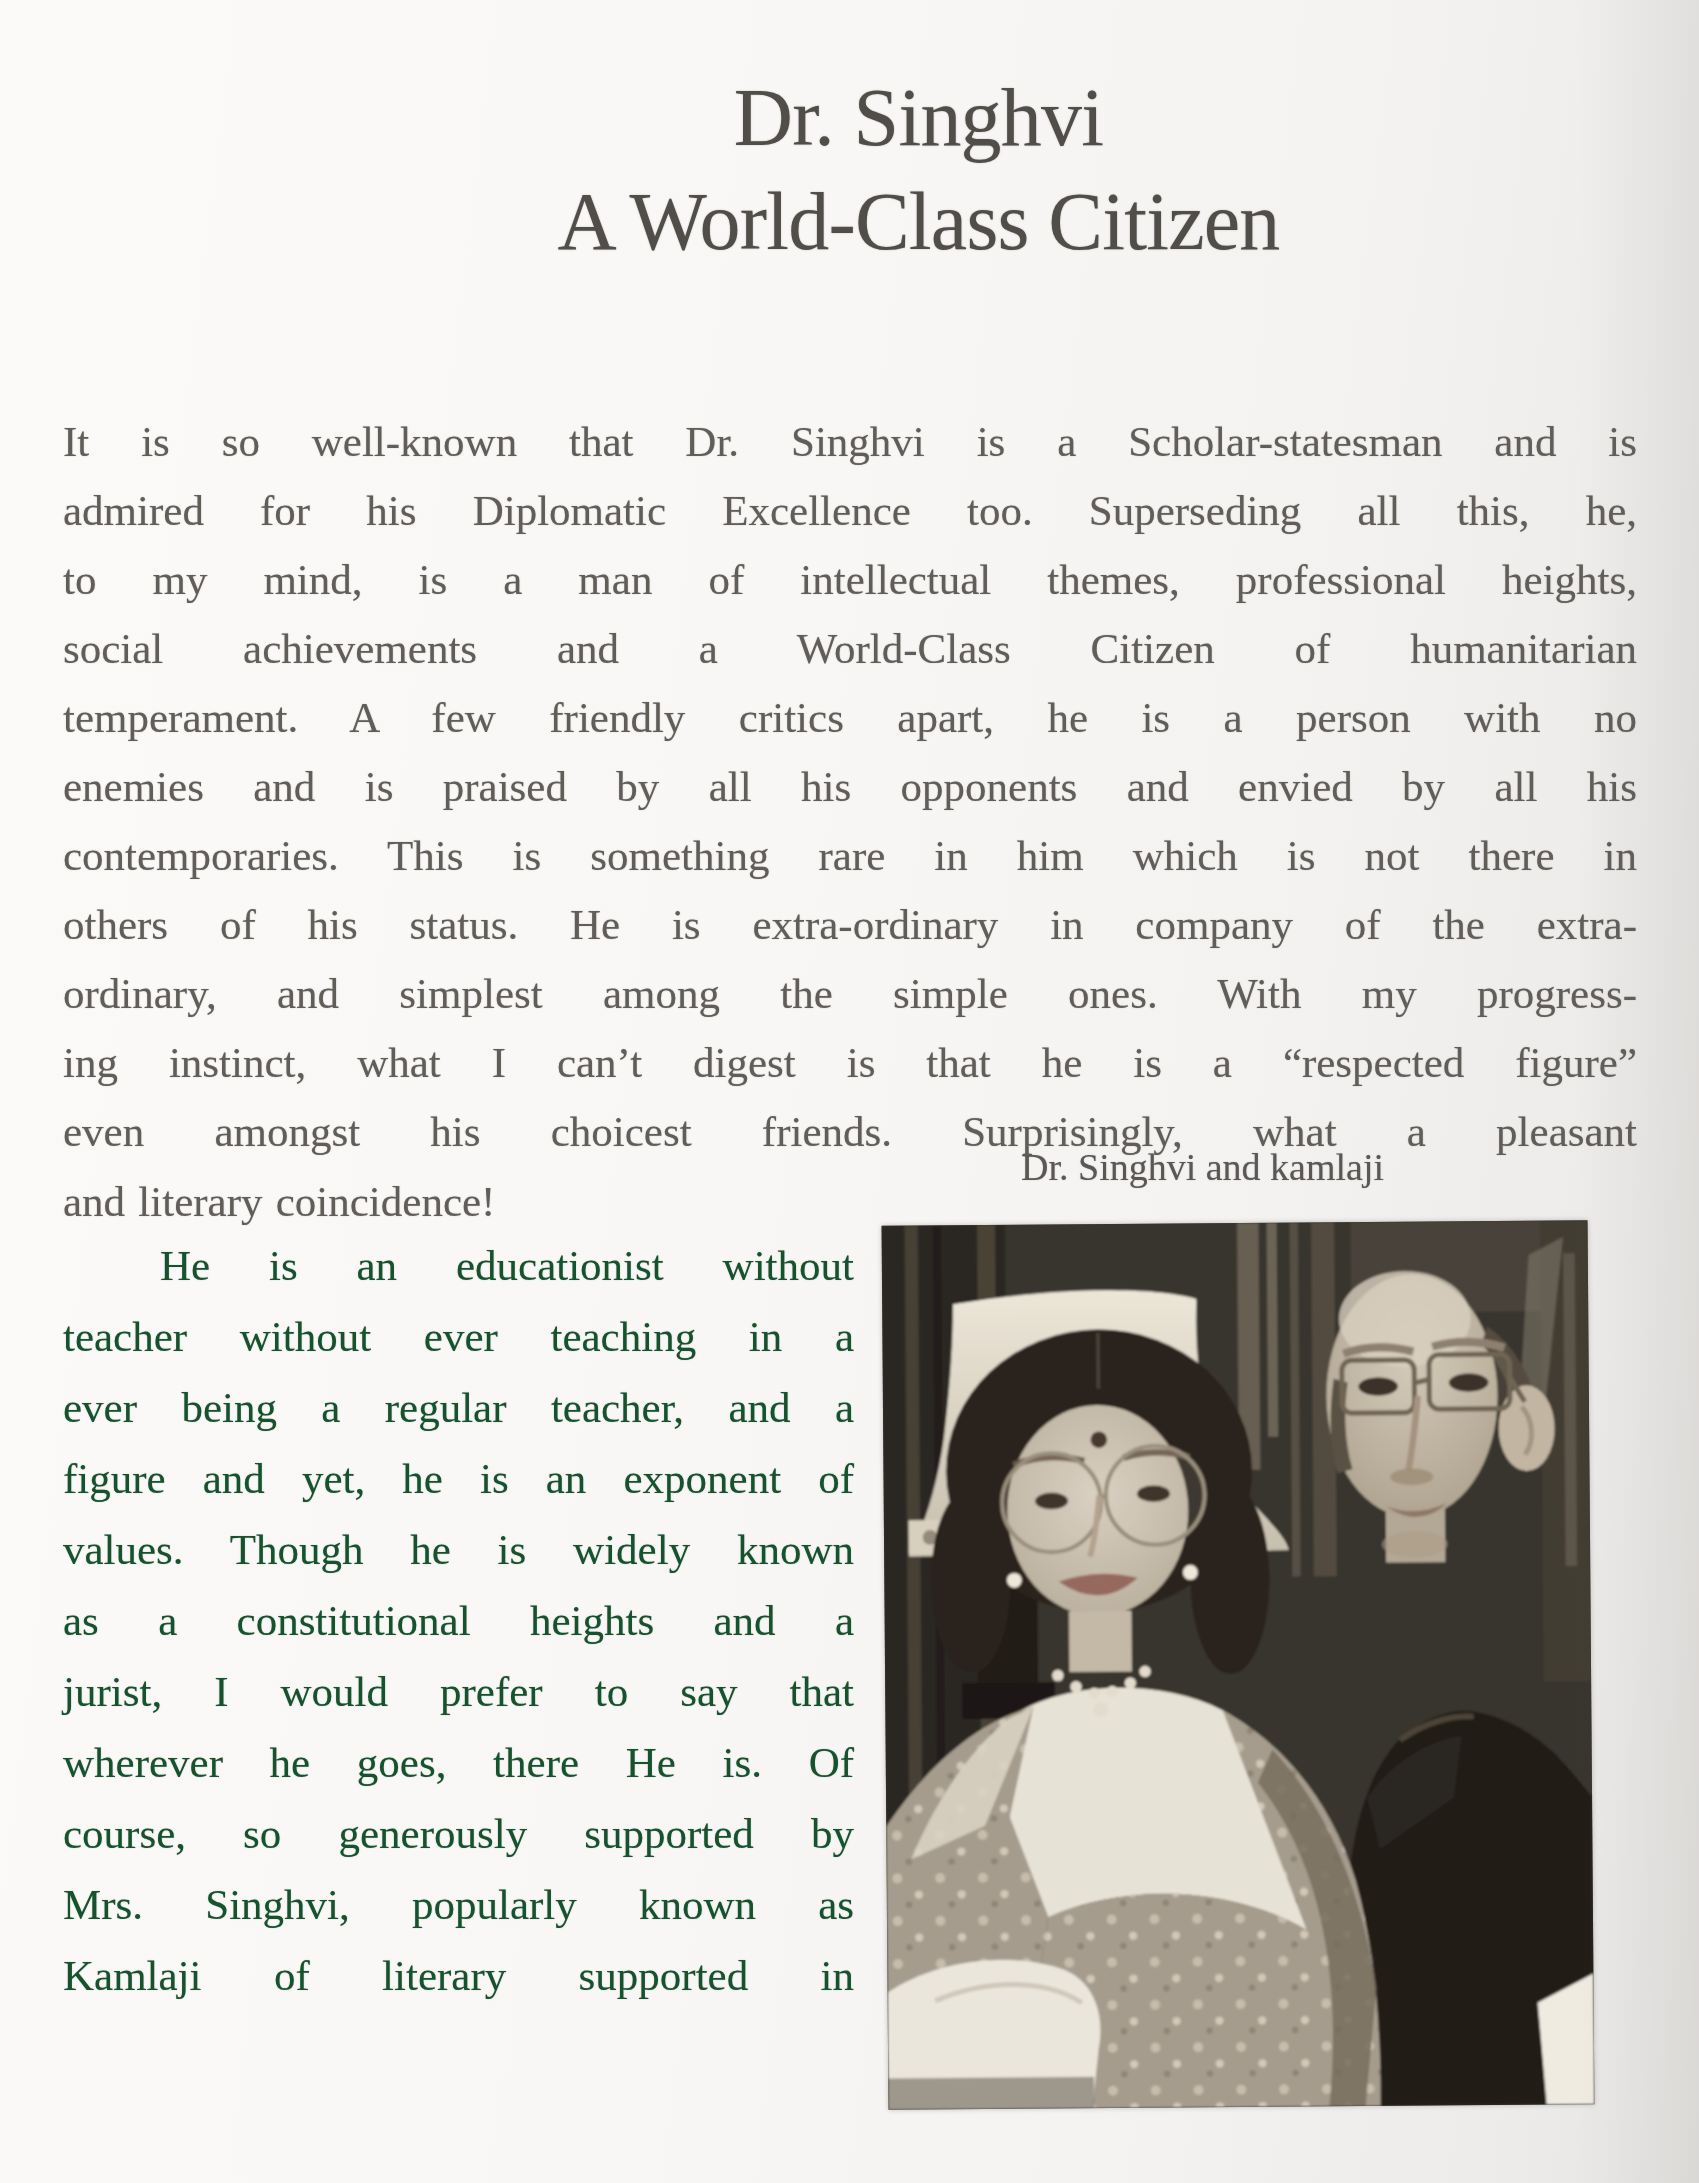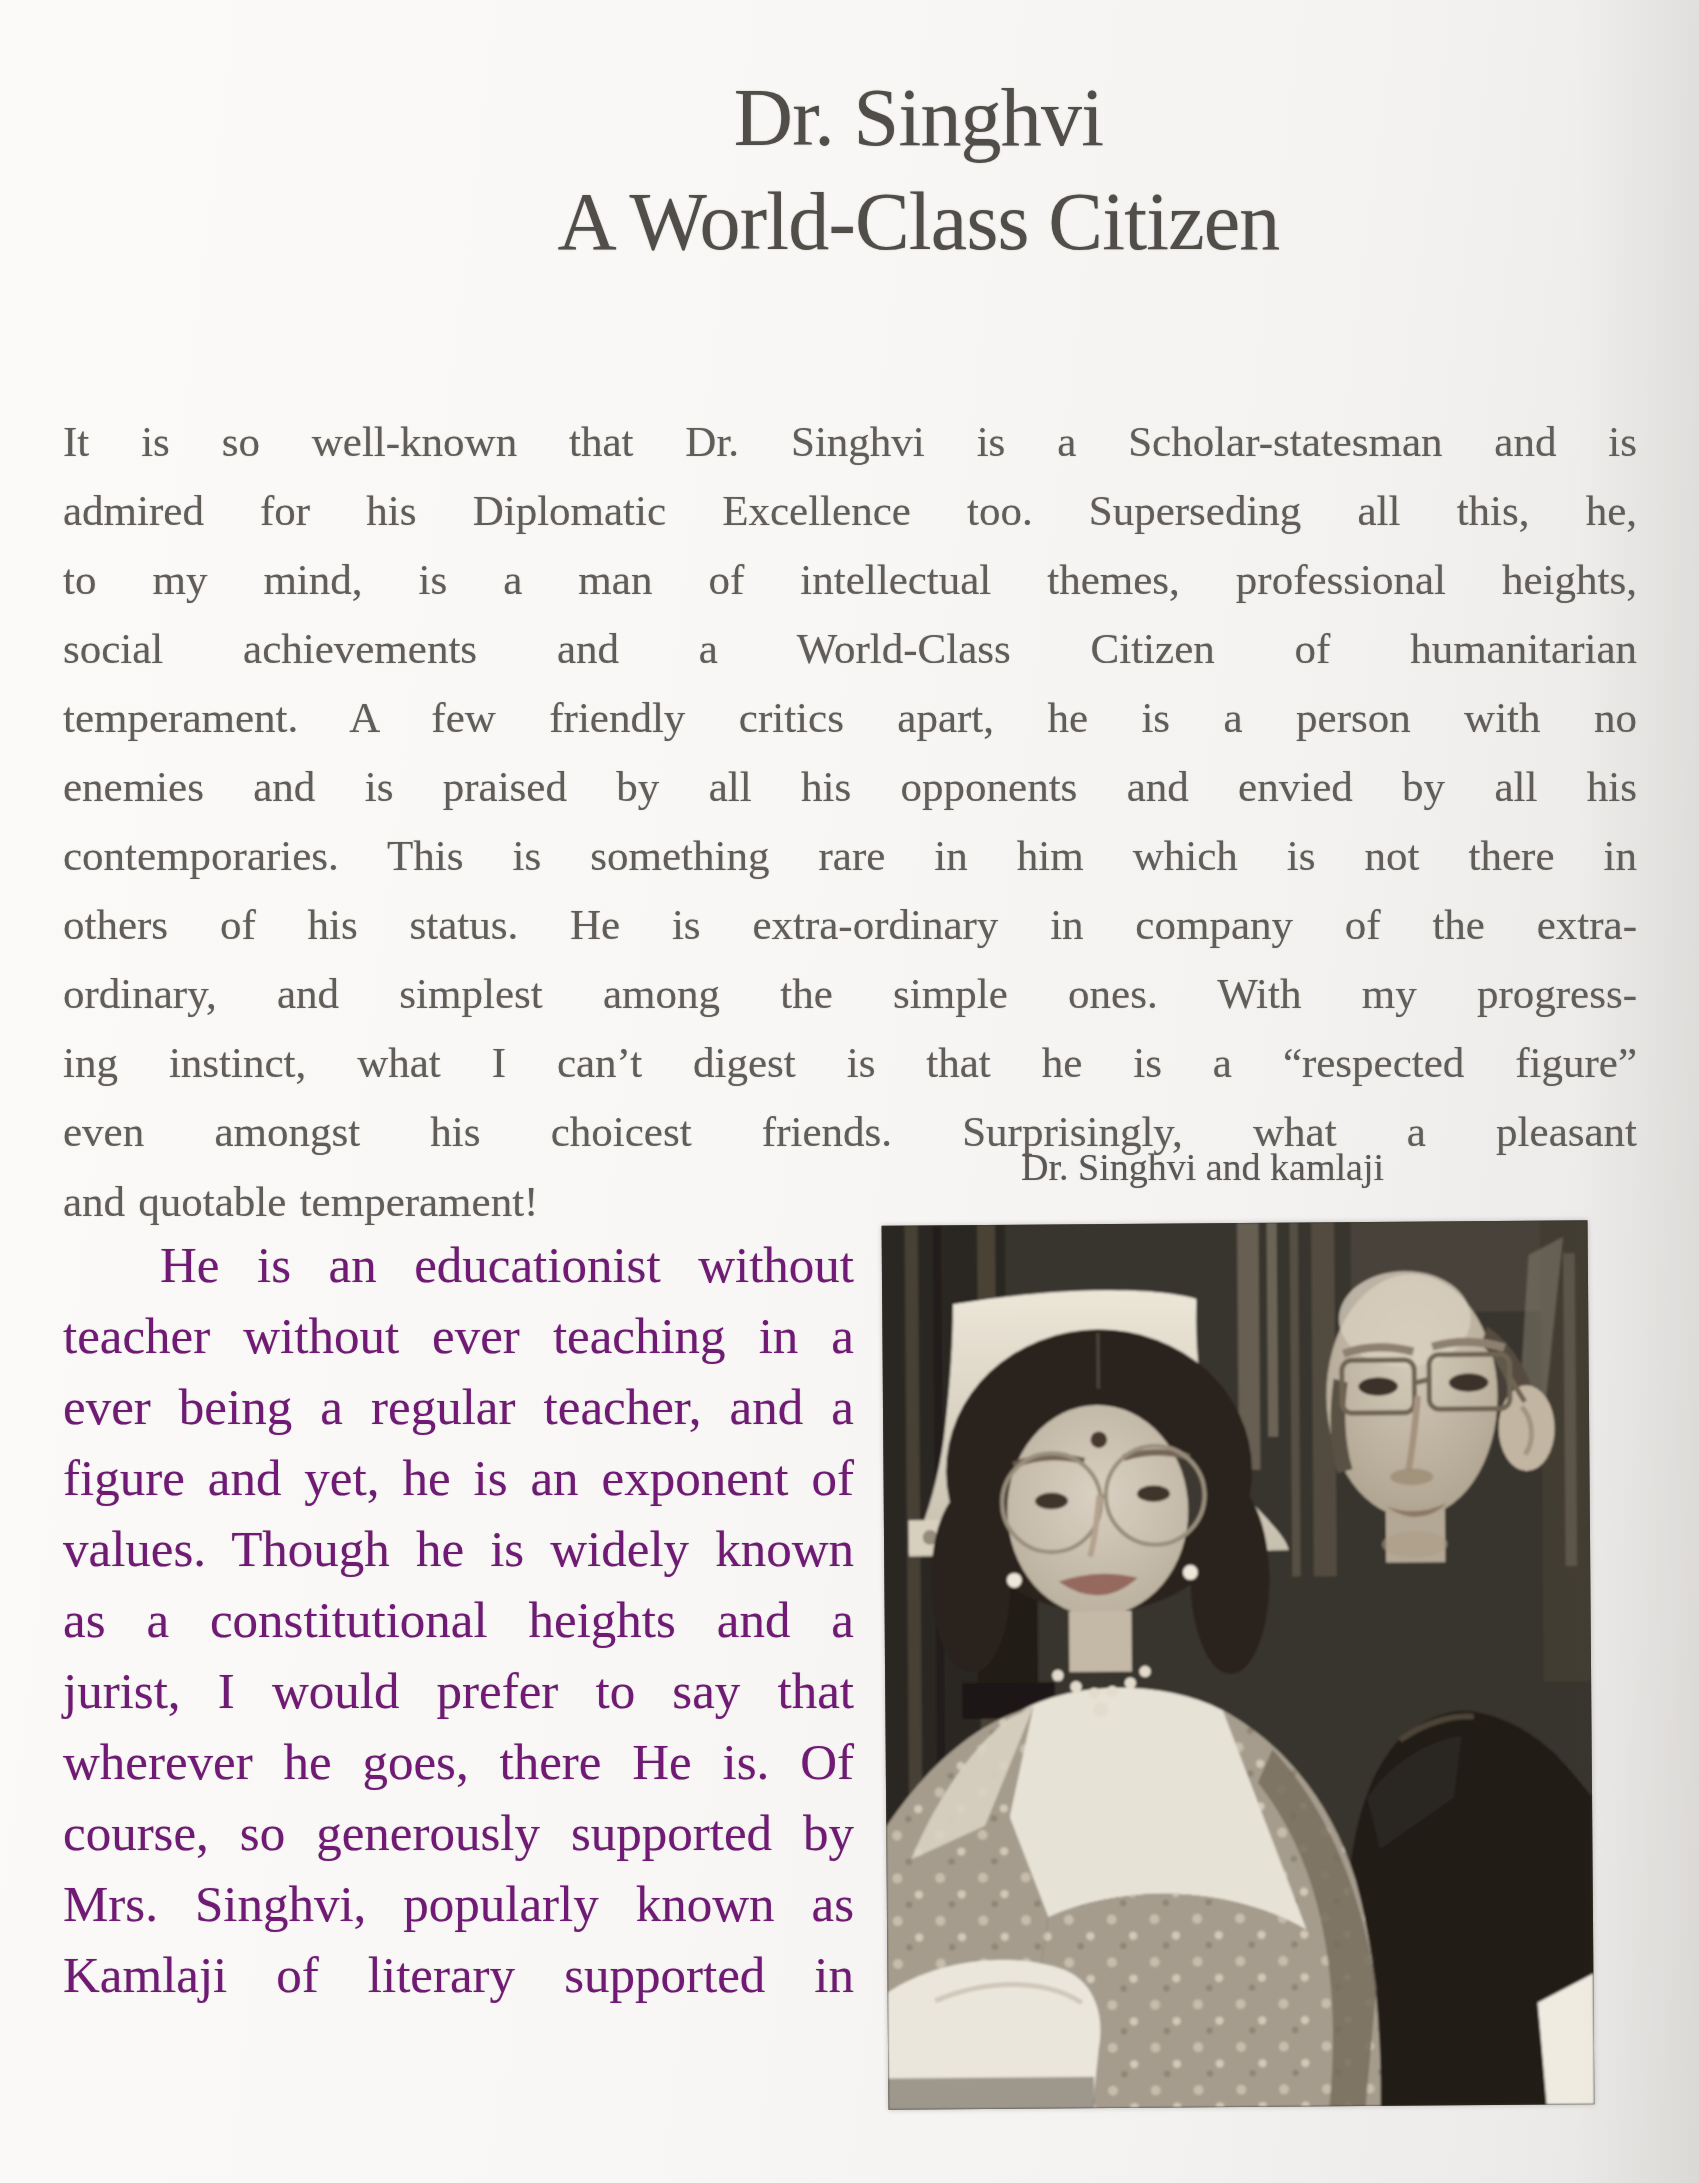--- a/index.html
+++ b/index.html
@@ -30,22 +30,22 @@
   }
   .para1 .line{ text-align:justify; text-align-last:justify; }
   .para1 .line-short{ text-align:left; text-align-last:left; }
   .caption{
     position:absolute; left:1021px; top:1144px;
     font-size:38px; line-height:46px; color:#5a5754;
     text-shadow:0 0 1.2px rgba(90,87,84,.45);
   }
   .para2wrap{
     position:absolute; left:63px; top:1230px; width:1528px;
-    font-size:51px; line-height:71px;
-    color:#701a75; word-spacing:2.5px;
+    font-size:43px; line-height:71px;
+    color:#14532d; word-spacing:2.5px;
     text-shadow:0 0 1.2px rgba(97,94,90,.45);
   }
   .para2wrap .line{ text-align:justify; text-align-last:justify; }
   .para2wrap .line:nth-of-type(1){ text-indent:97px; }
   .photo{
     float:right; width:706px; height:884px;
     margin:-6.6px 0 0 31px;
     transform:rotate(-0.45deg);
     box-shadow:0 0 5.8px rgba(70,64,58,.30);
     background:#39342d;
@@ -69,21 +69,21 @@
     <div class="line">temperament. A few friendly critics apart, he is a person with no</div>
     <div class="line">enemies and is praised by all his opponents and envied by all his</div>
     <div class="line">contemporaries. This is something rare in him which is not there in</div>
     <div class="line">others of his status. He is extra-ordinary in company of the extra-</div>
     <div class="line">ordinary, and simplest among the simple ones. With my progress-</div>
     <div class="line">ing instinct, what I can’t digest is that he is a “respected figure”</div>
     <div class="line">even amongst his choicest friends. Surprisingly, what a pleasant</div>
   </div>
 
 <div class="para1" style="top:1167px;">
-  <div class="line-short">and quotable temperament!</div>
+  <div class="line-short">and literary coincidence!</div>
 </div>
 
 <div class="caption">Dr. Singhvi and kamlaji</div>
 
 <div class="para2wrap">
   <div class="photo">
     <svg viewBox="0 0 858 1074" preserveAspectRatio="none" role="img">
       <defs>
         <linearGradient id="shadeGrad" x1="0" y1="0" x2="0" y2="1">
           <stop offset="0" stop-color="#ece6d8"></stop>

